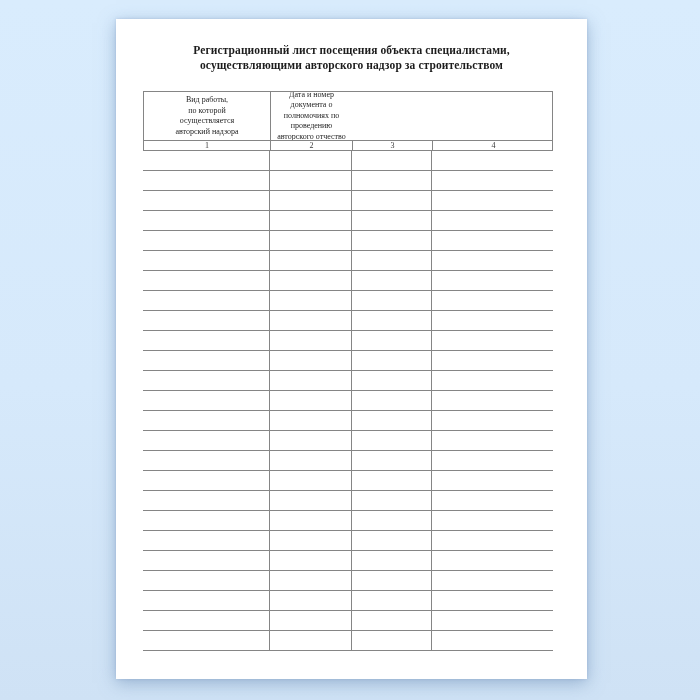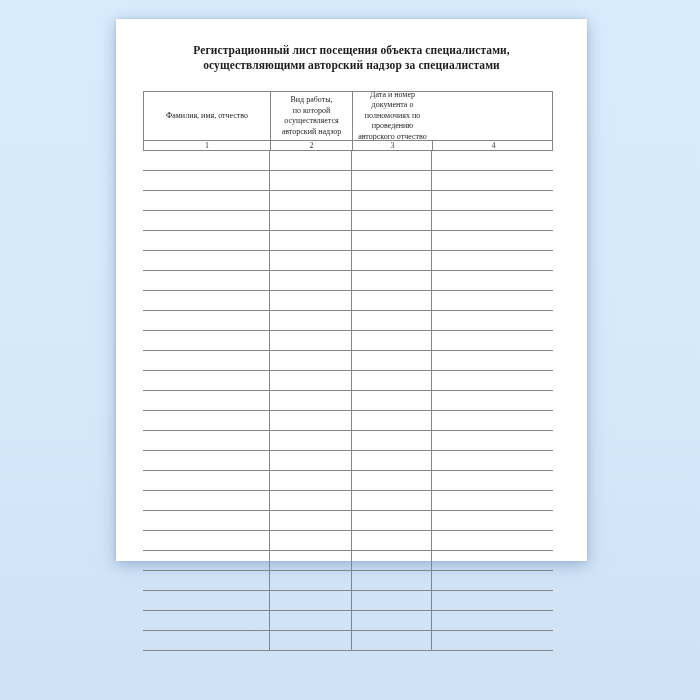--- a/index.html
+++ b/index.html
@@ -12,21 +12,21 @@
   *{margin:0;padding:0;box-sizing:border-box;}
   html,body{width:700px;height:700px;overflow:hidden;}
   body{
     font-family:"Liberation Serif","DejaVu Serif",serif;
     background:linear-gradient(180deg,var(--bg-top) 0%,#d6e9fb 55%,var(--bg-bottom) 100%);
     position:relative;
   }
   .paper{
     position:absolute;
     left:116px;top:19px;
-    width:471px;height:542px;
+    width:471px;height:660px;
     background:var(--paper);
     box-shadow:0 4px 16px rgba(106,141,180,0.55),0 0 3px rgba(120,150,190,0.35);
   }
   .doc-title{
     position:absolute;
     top:24px;left:0;right:0;
     text-align:center;
     font-weight:bold;
     font-size:11.5px;
     line-height:14.5px;
@@ -82,31 +82,30 @@
   .tcell{height:100%;}
   .tcell + .tcell{border-left:1px solid var(--line);}
 </style>
 </head>
 <body>
 
 <div class="paper">
 
   <div class="doc-title">
     <div>Регистрационный лист посещения объекта специалистами,</div>
-    <div>осуществляющими авторский надзор за специалистами</div>
+    <div>осуществляющими авторского надзор за строительством</div>
   </div>
 
   <div class="vtable">
 
     <div class="grid-row thead-row">
-      <div class="th">Фамилия, имя, отчество</div>
       <div class="th">Вид работы,
 по которой
 осуществляется
-авторский надзор</div>
+авторский надзора</div>
       <div class="th">Дата и номер документа о
 полномочиях по проведению
 авторского отчество</div>
     </div>
 
     <div class="grid-row nums-row">
       <div class="num">1</div>
       <div class="num">2</div>
       <div class="num">3</div>
       <div class="num">4</div>

